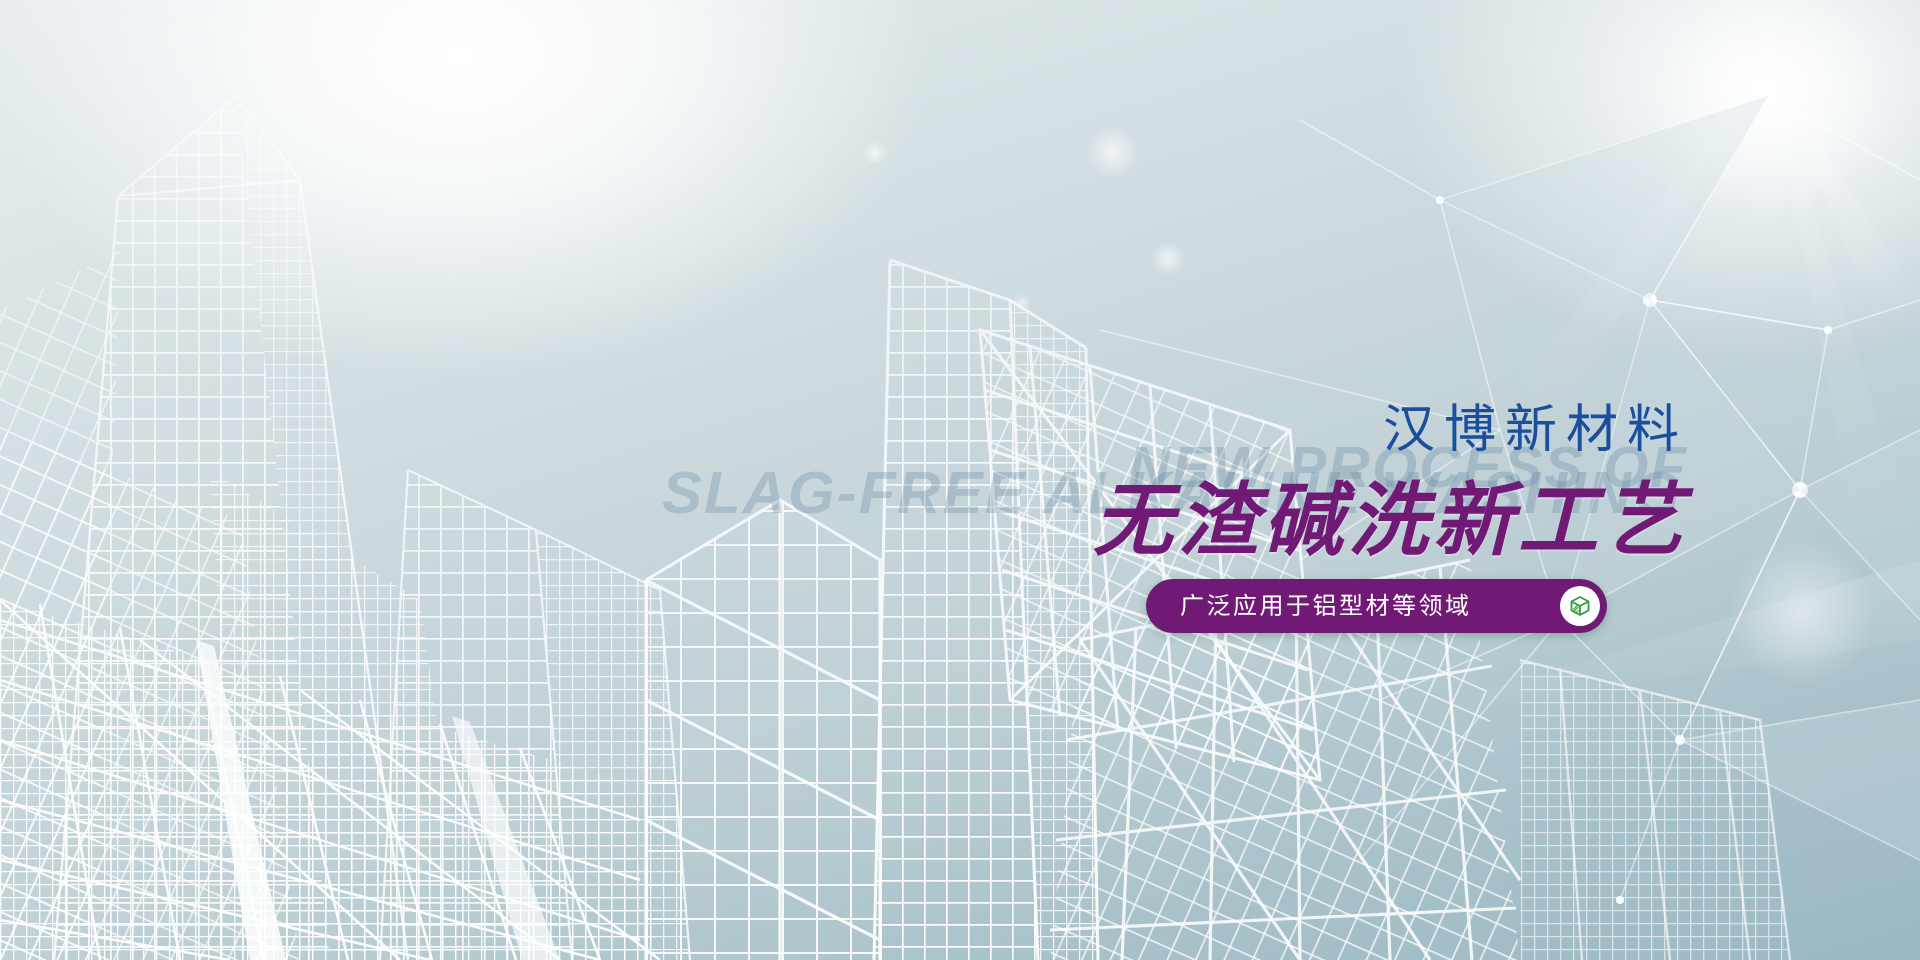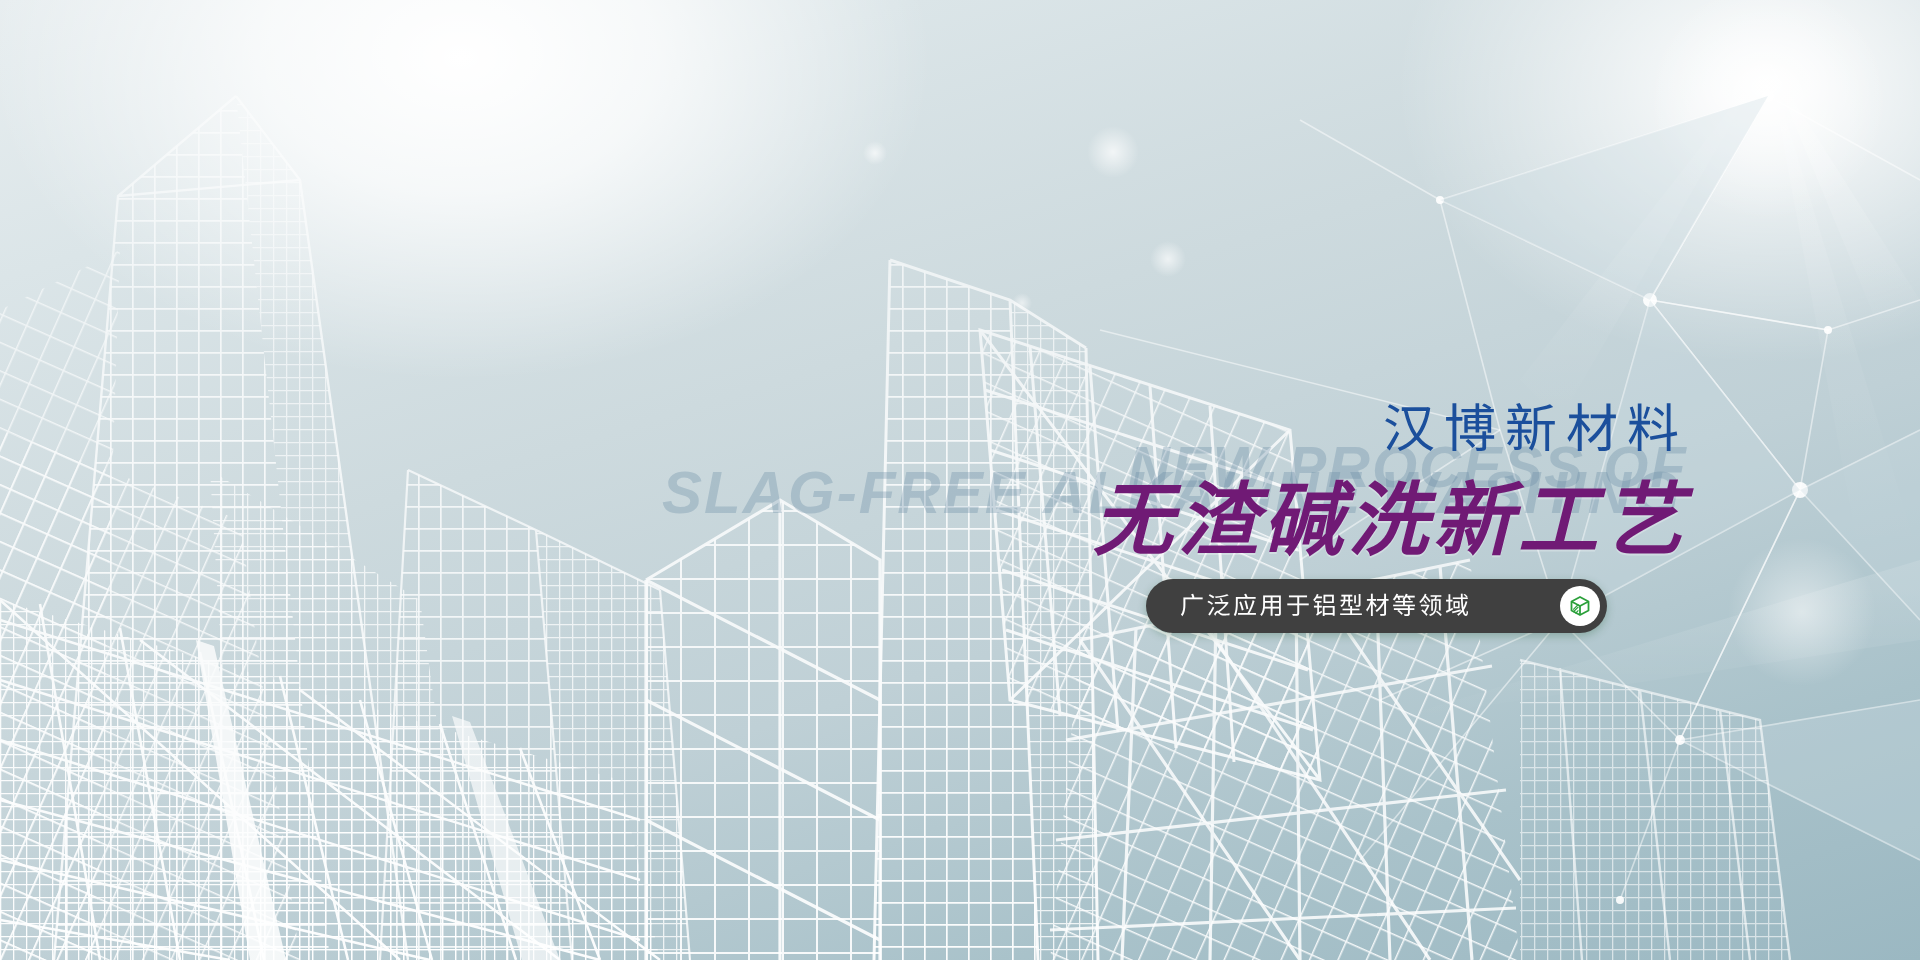--- a/index.html
+++ b/index.html
@@ -78,21 +78,21 @@
   
   .pill {
     position: absolute;
     left: 1146px;
     top: 579px;
     height: 54px;
     padding: 0 7px 0 34px;
     display: flex;
     align-items: center;
     gap: 10px;
-    background: #404040;
+    background: #701a75;
     border-radius: 30px;
     box-shadow: 0 3px 9px rgba(30,90,45,0.28);
     pointer-events: auto;
     cursor: pointer;
   }
   .pill-text {
     color: #ffffff;
     font-size: 24px;
     letter-spacing: 2.5px;
     white-space: nowrap;

